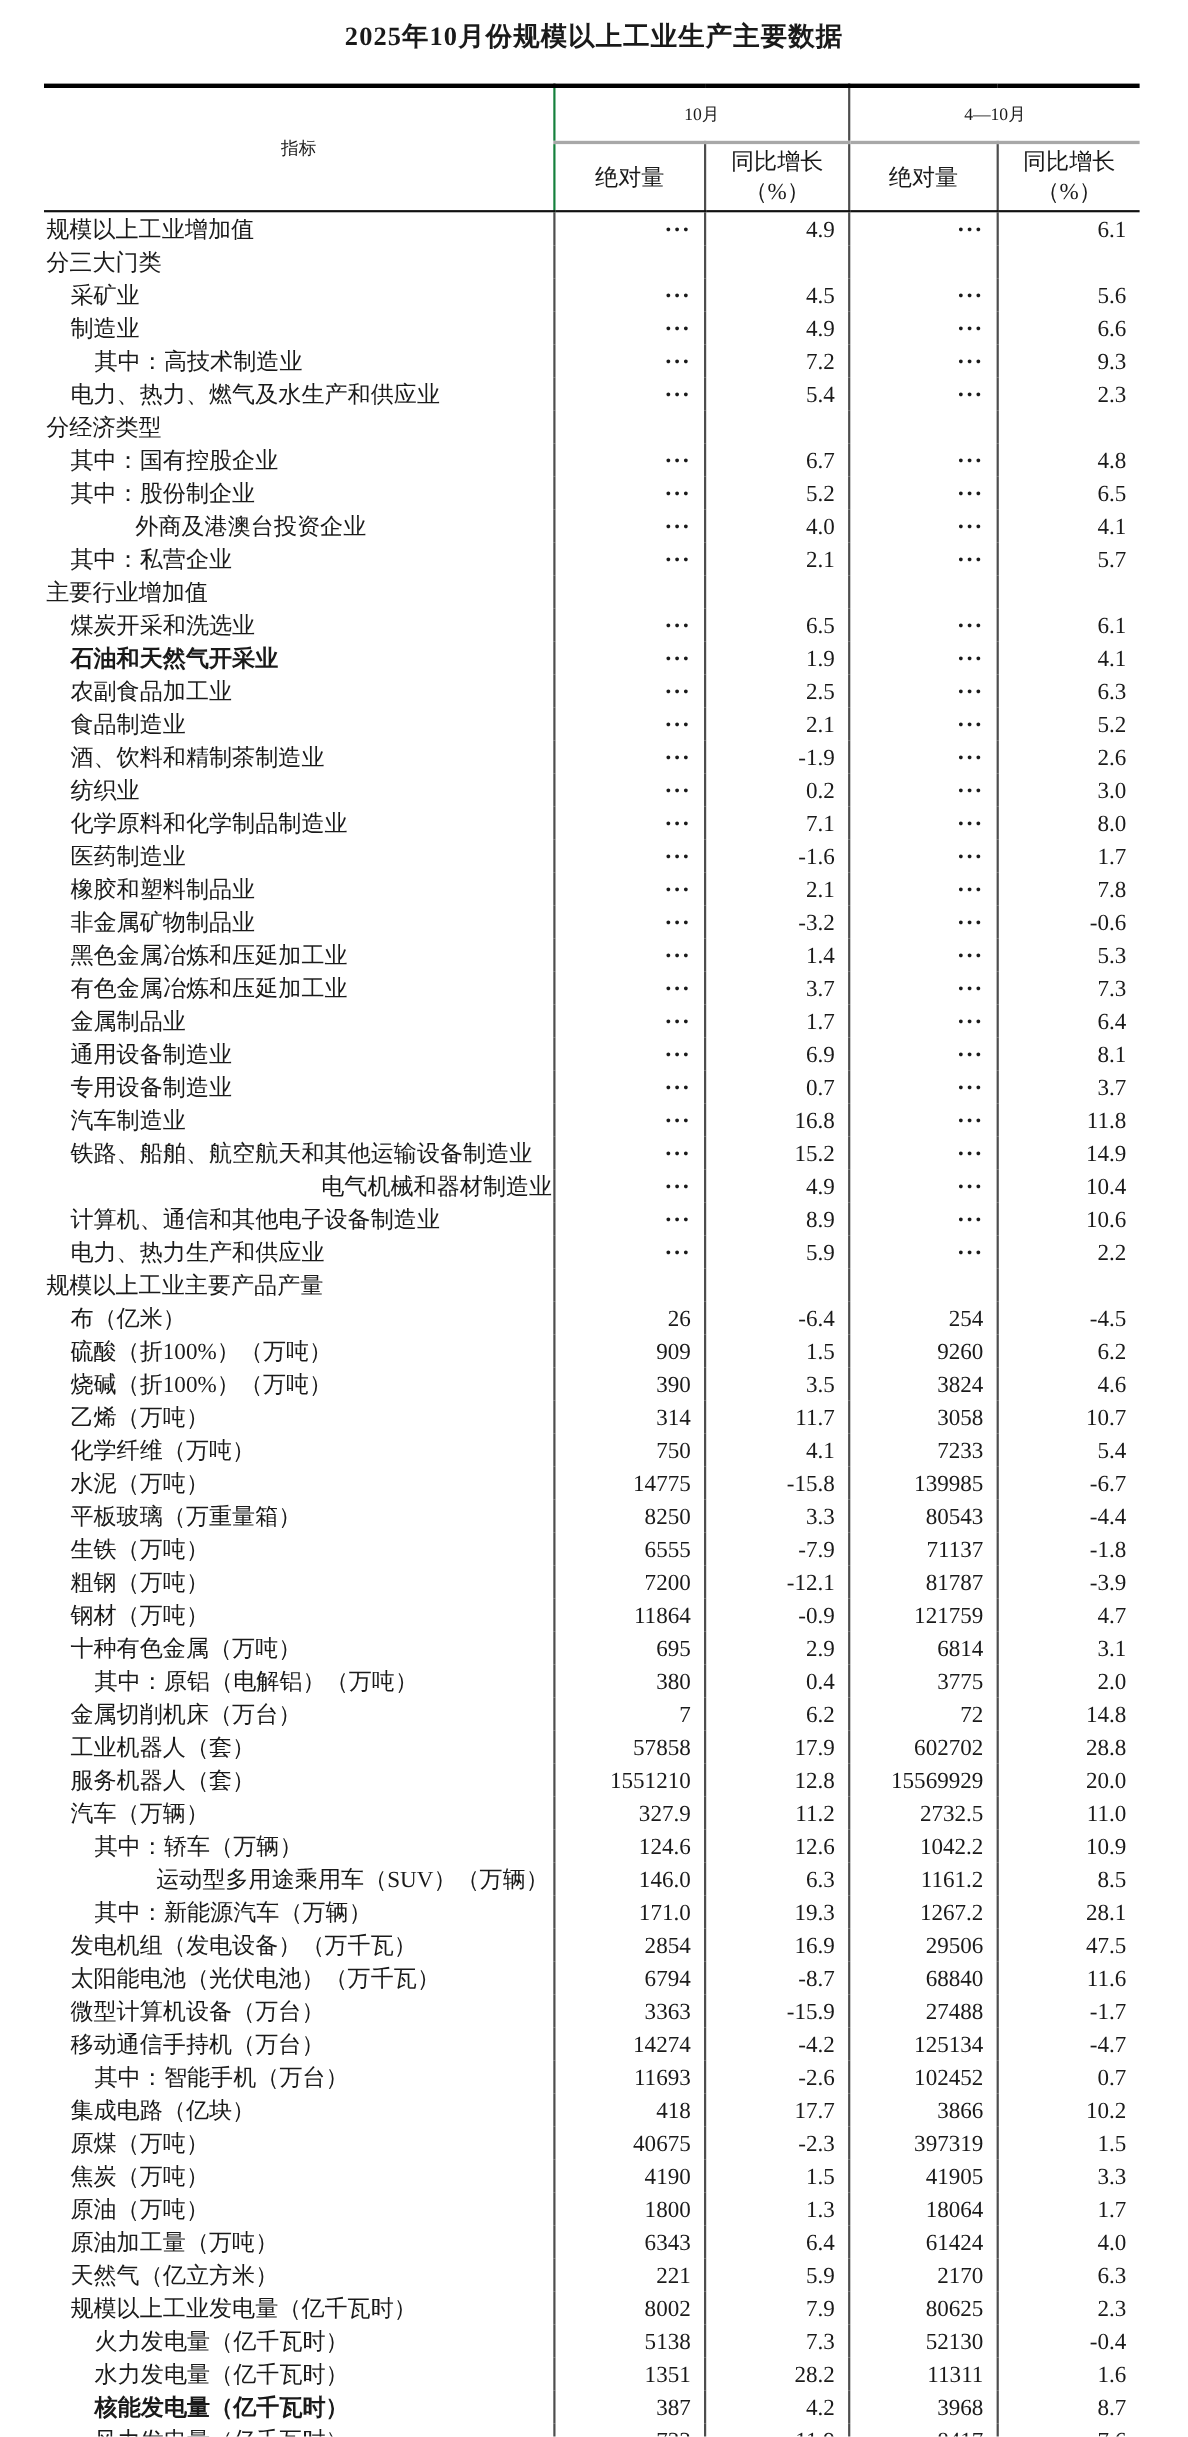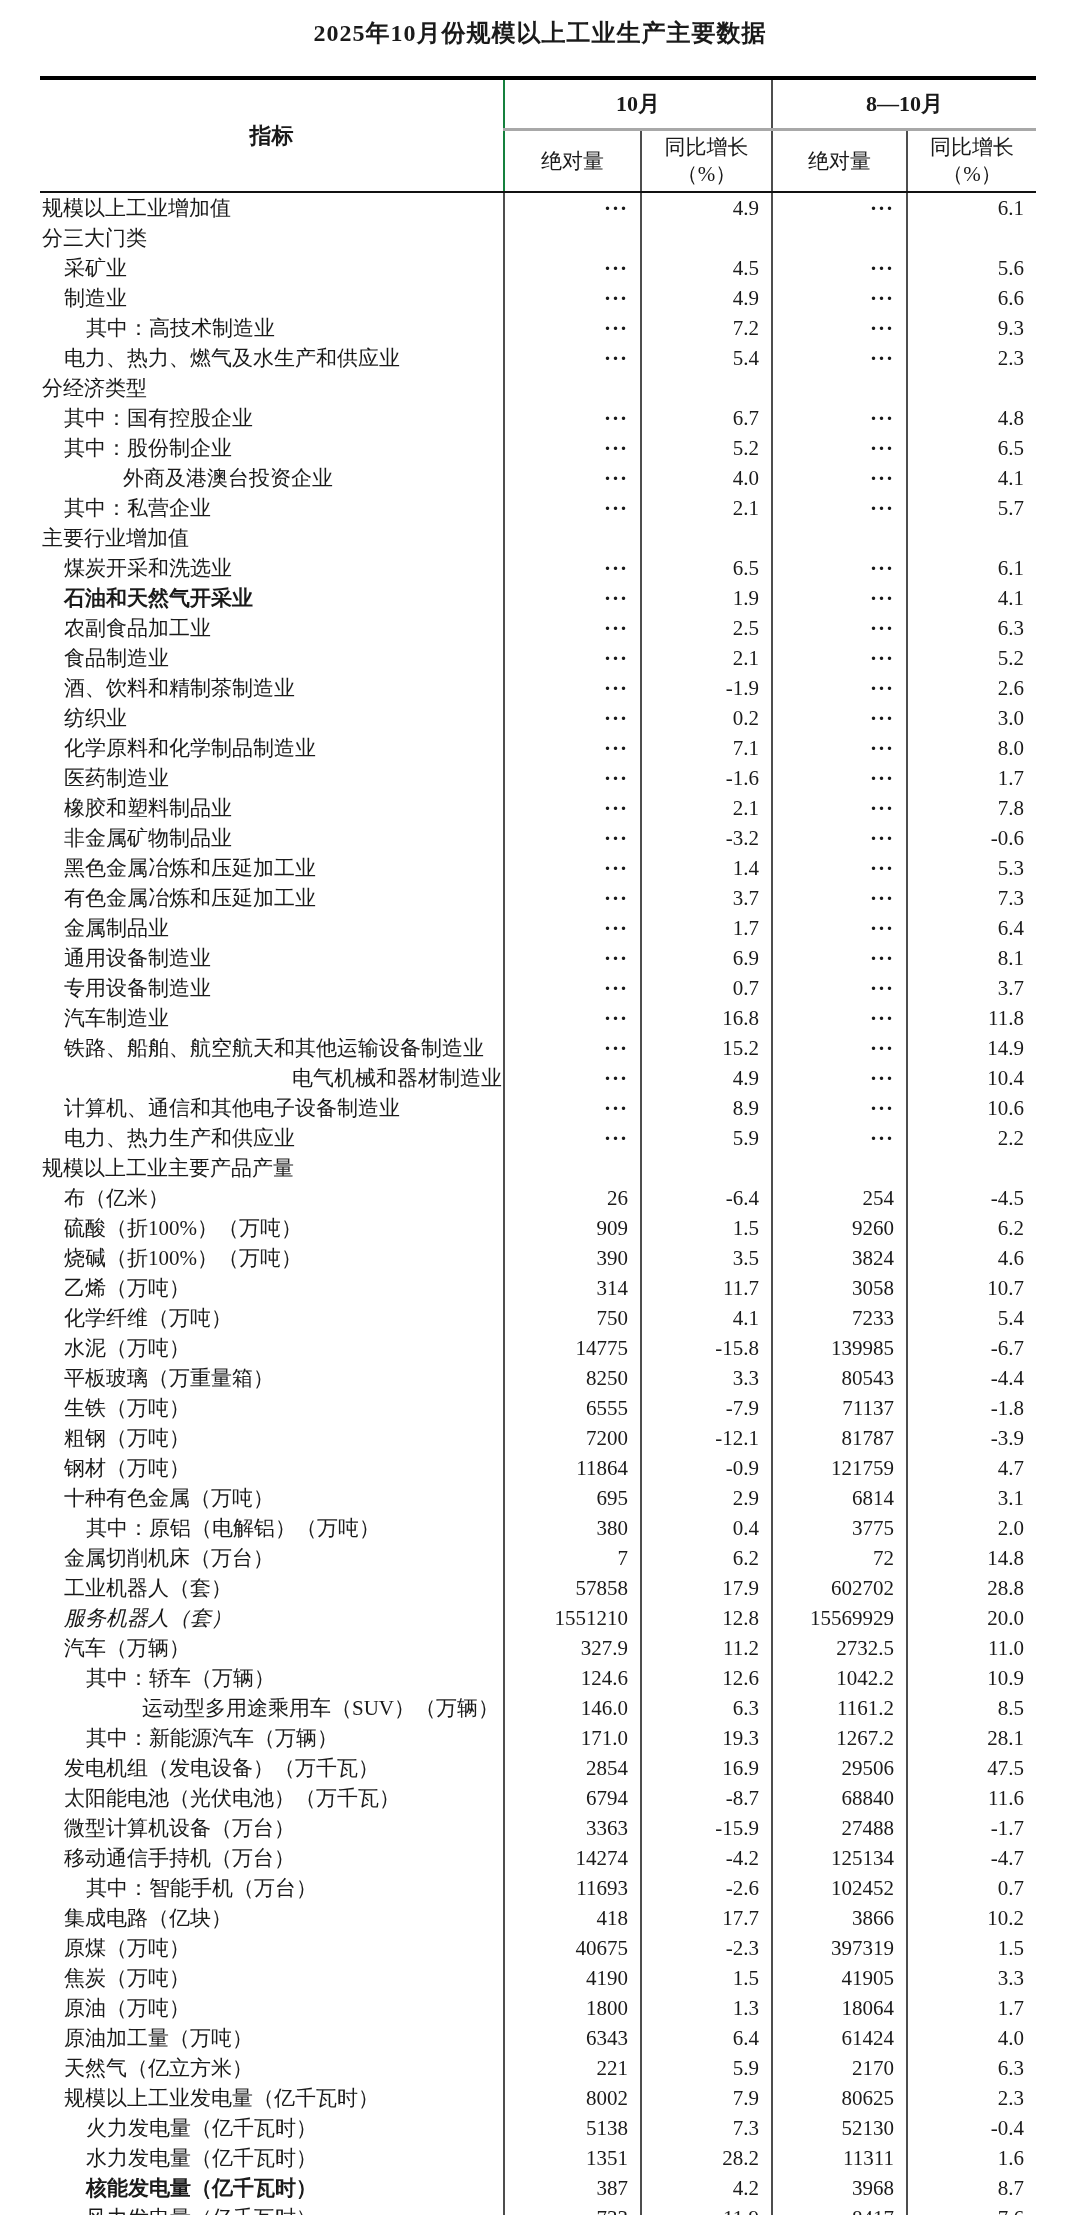--- a/index.html
+++ b/index.html
@@ -18,21 +18,21 @@
     margin:25px 0 0 40px;width:996px;
     border-top:4px solid #000;border-bottom:4px solid #000;
     font-size:21px;
   }
   col.c-label{width:464px;}
   col.c1{width:137px;}
   col.c2{width:131px;}
   col.c3{width:135px;}
   col.c4{width:129px;}
   th{font-weight:normal;text-align:center;vertical-align:middle;}
-  .h1 th{height:46px;font-size:22px;font-weight:bold;}
+  .h1 th{height:46px;font-size:16px;}
   .h2 th{height:58px;line-height:27px;}
   .th-indicator{border-right:2px solid #15803d;border-bottom:2px solid #111;}
   .th-oct{border-right:2px solid #4d4d4d;border-bottom:3px solid #a8a8a8;}
   .th-jan{border-bottom:3px solid #a8a8a8;}
   .h2 th{border-bottom:2px solid #111;}
   .h2 th.bR{border-right:2px solid #4d4d4d;}
   tbody td{
     height:28px;line-height:28px;
     white-space:nowrap;overflow:hidden;
   }
@@ -51,21 +51,21 @@
     <col class="c-label">
       <col class="c1">
       <col class="c2">
       <col class="c3">
       <col class="c4">
   </colgroup>
   <thead>
     <tr class="h1">
       <th class="th-indicator" rowspan="2">指标</th>
       <th class="th-oct" colspan="2">10月</th>
-      <th class="th-jan" colspan="2">8—10月</th>
+      <th class="th-jan" colspan="2">4—10月</th>
     </tr>
     <tr class="h2">
       <th class="bR">绝对量</th>
       <th class="bR"><span>同比增长</span><br><span>（%）</span></th>
       <th class="bR">绝对量</th>
       <th><span>同比增长</span><br><span>（%）</span></th>
     </tr>
   </thead>
   <tbody>
       <tr>
@@ -391,21 +391,21 @@
         <td class="c-val c4">14.8</td>
       </tr>
       <tr>
         <td class="c-label" style="padding-left: 24px;">工业机器人（套）</td>
         <td class="c-val c1">57858</td>
         <td class="c-val c2">17.9</td>
         <td class="c-val c3">602702</td>
         <td class="c-val c4">28.8</td>
       </tr>
       <tr>
-        <td class="c-label" style="padding-left: 24px; font-style: italic;">服务机器人（套）</td>
+        <td class="c-label" style="padding-left: 24px;">服务机器人（套）</td>
         <td class="c-val c1">1551210</td>
         <td class="c-val c2">12.8</td>
         <td class="c-val c3">15569929</td>
         <td class="c-val c4">20.0</td>
       </tr>
       <tr>
         <td class="c-label" style="padding-left: 24px;">汽车（万辆）</td>
         <td class="c-val c1">327.9</td>
         <td class="c-val c2">11.2</td>
         <td class="c-val c3">2732.5</td>

